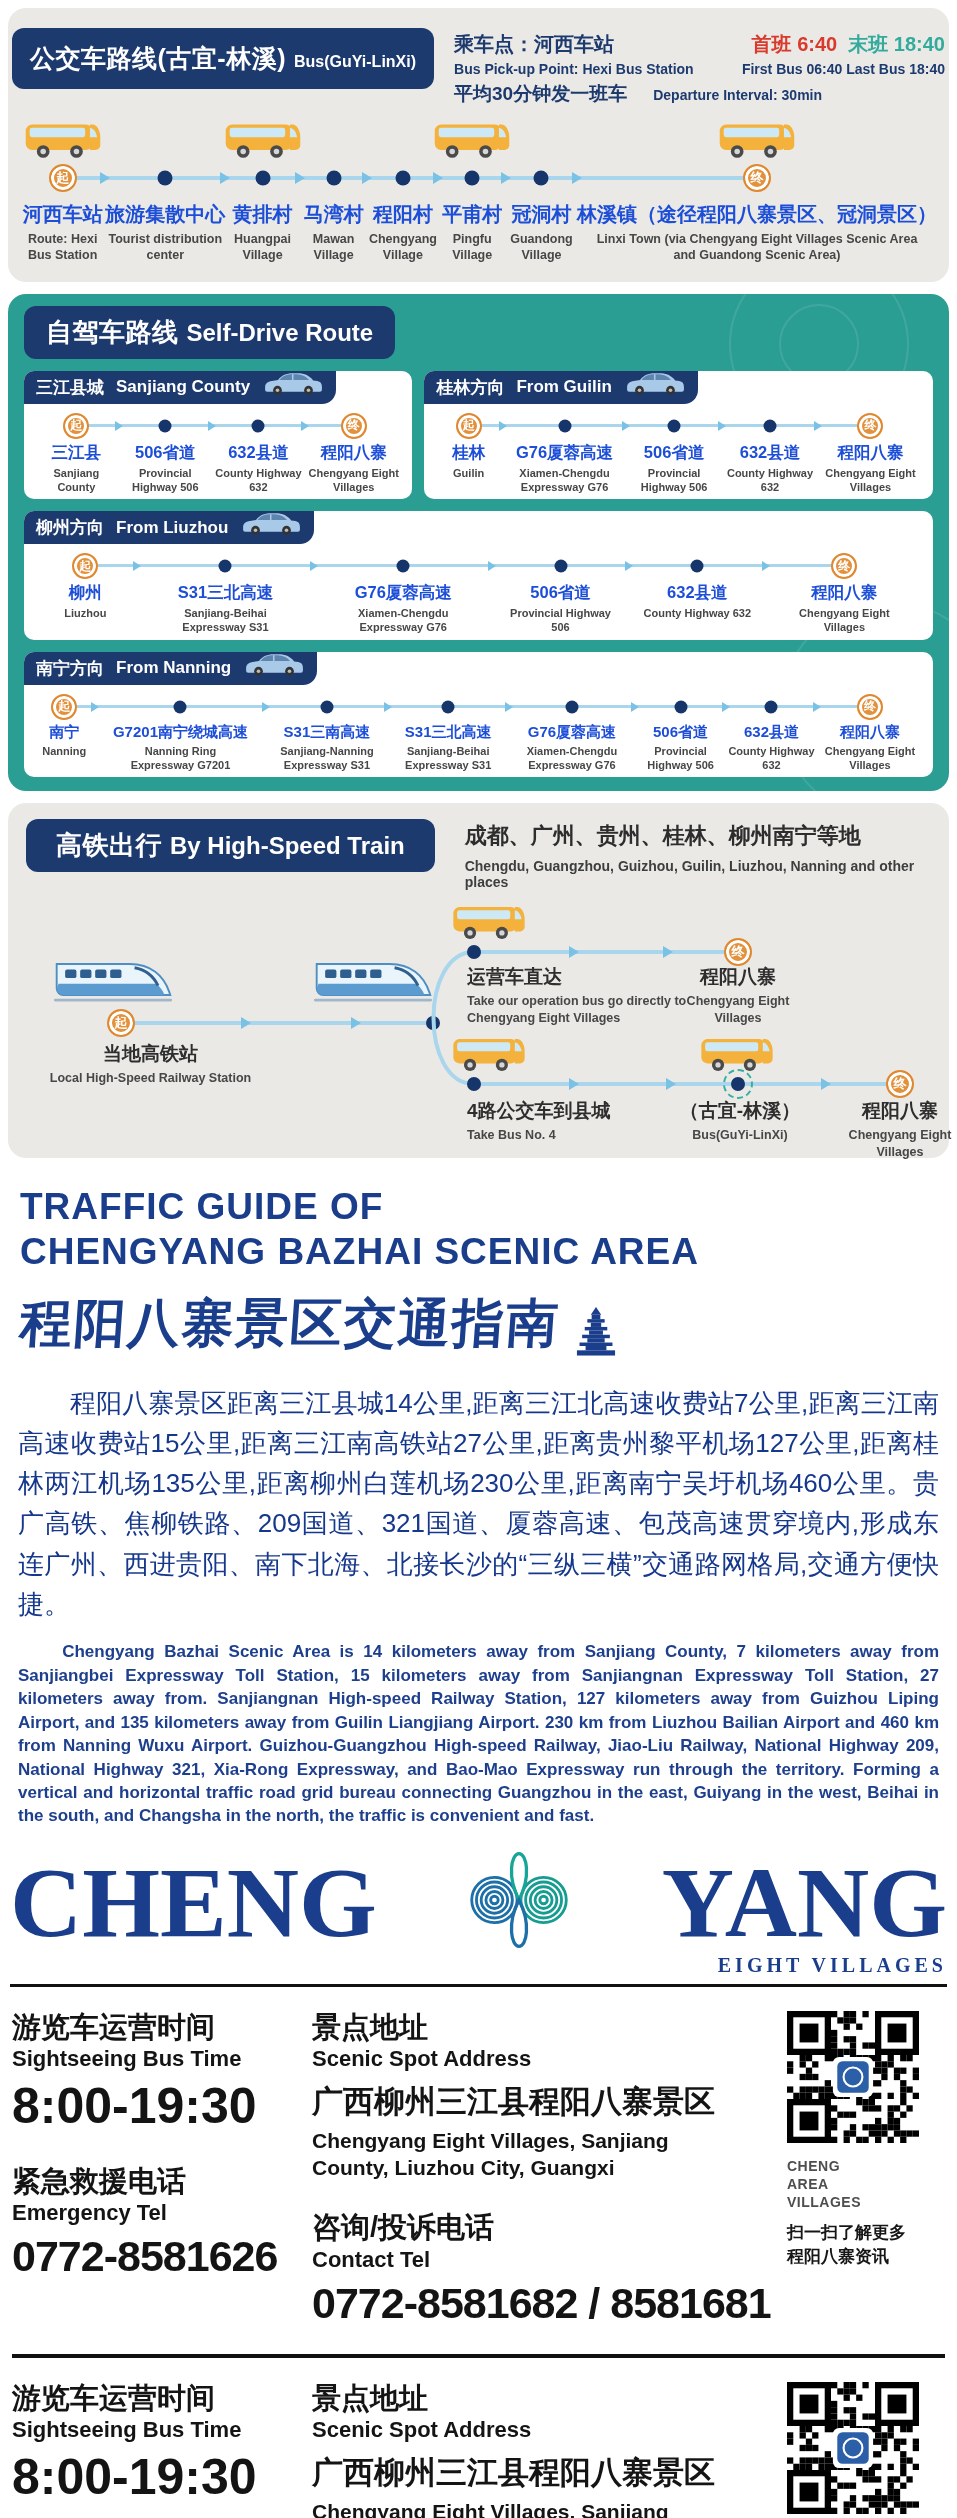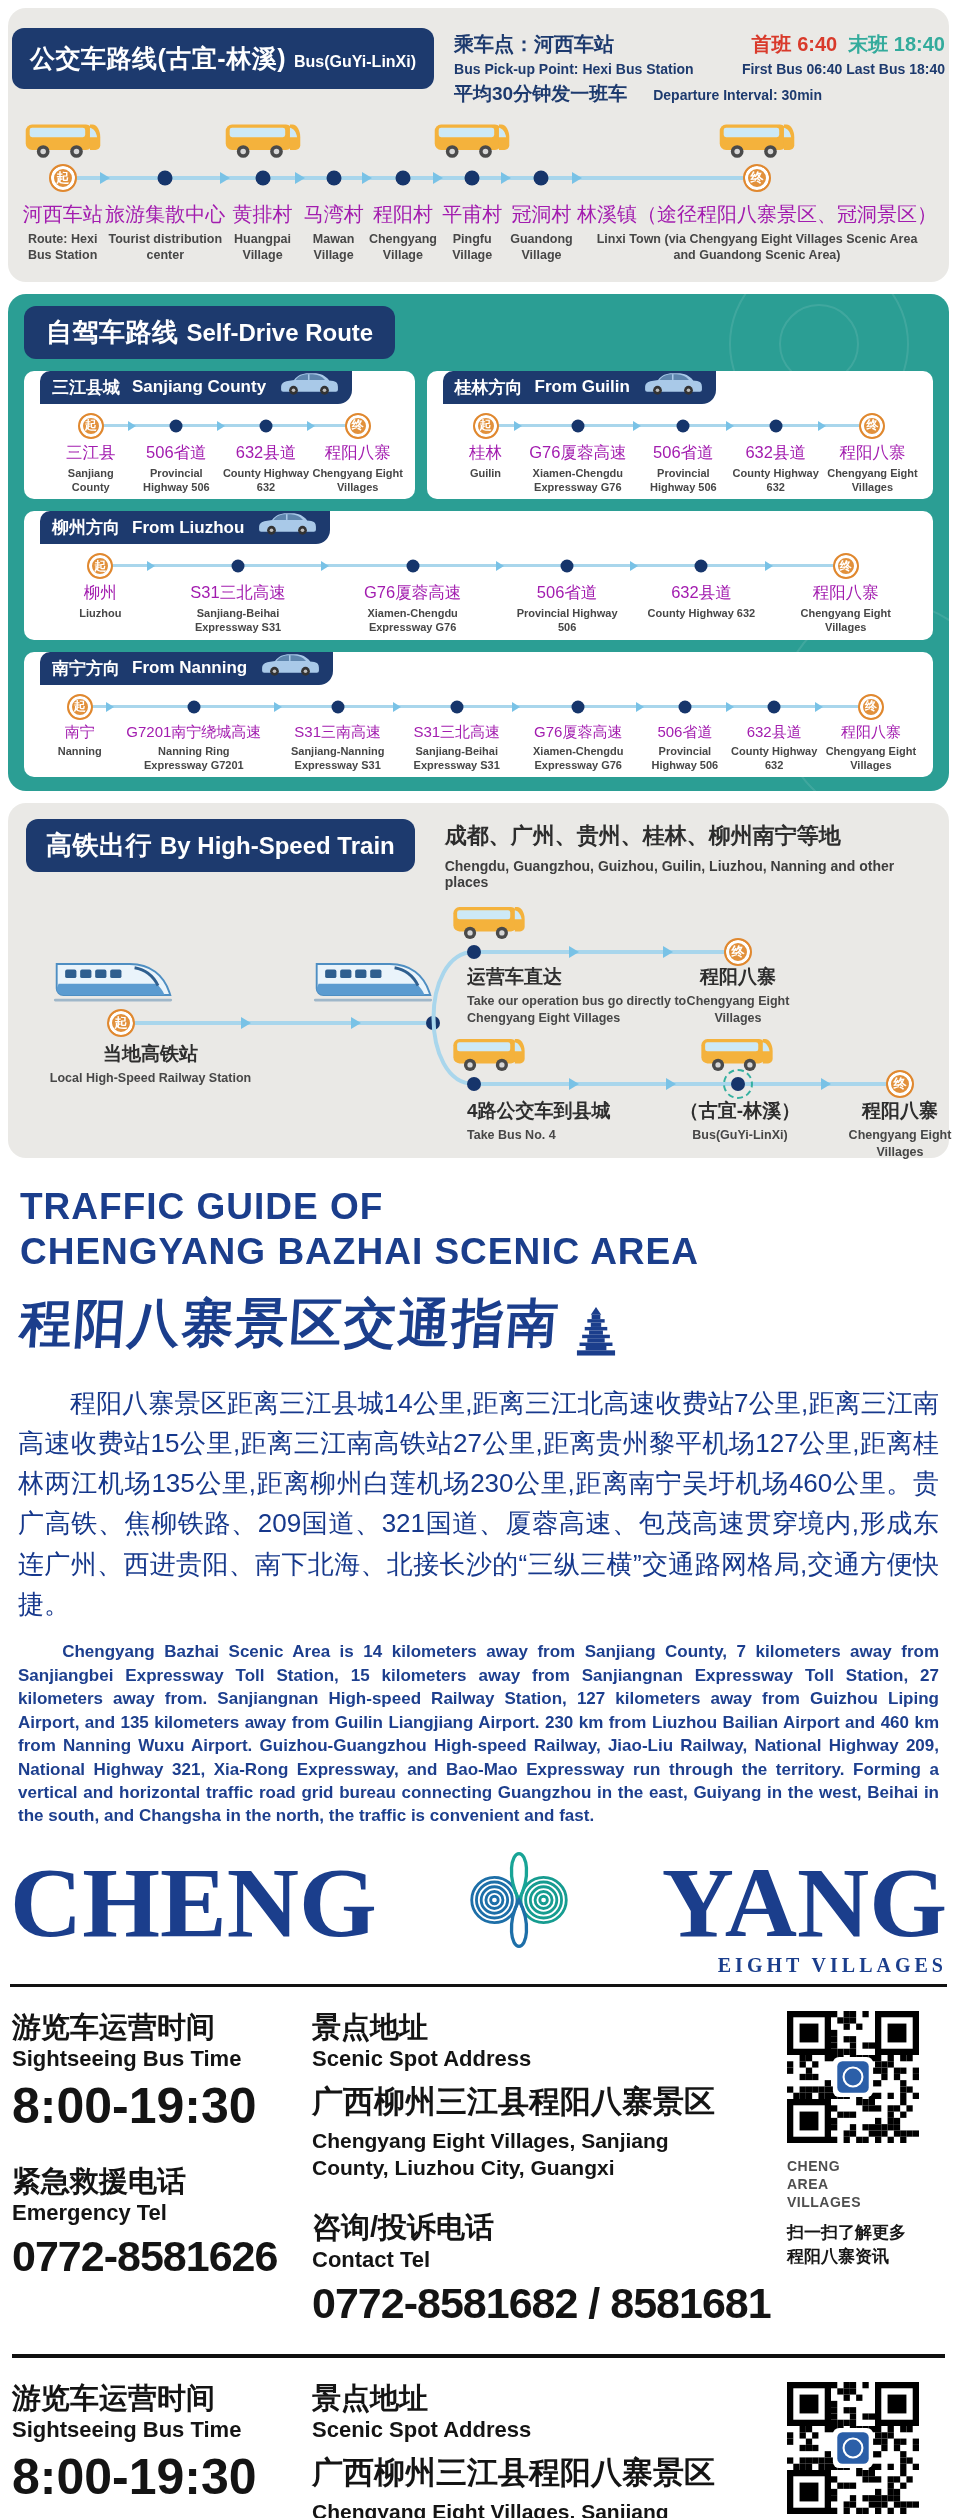--- a/index.html
+++ b/index.html
@@ -49,21 +49,21 @@
     position: absolute; left: 50%; top: 15px; transform: translate(-50%,-50%);
     width: 15px; height: 15px; border-radius: 50%; background: #16356b; z-index: 2;
   }
   .term {
     position: absolute; left: 50%; top: 15px; transform: translate(-50%,-50%);
     width: 28px; height: 28px; border-radius: 50%;
     background: #e2913c; border: 2px solid #e0882f; box-shadow: inset 0 0 0 3px #fff;
     color: #fff; font-size: 13px; font-weight: 800;
     display: flex; align-items: center; justify-content: center; z-index: 2;
   }
-  .stop .s-cn { font-size: 20px; font-weight: 400; color: #a21caf; margin-top: 8px; white-space: nowrap; }
+  .stop .s-cn { font-size: 20px; font-weight: 700; color: #1d4ed8; margin-top: 8px; white-space: nowrap; }
   .stop .s-en { font-size: 12.5px; font-weight: 700; color: #474747; margin-top: 3px; line-height: 1.3; text-align: center; max-width: 130px; }
   .stop .veh { position: absolute; top: -48px; left: 50%; transform: translateX(-50%); width: 88px; height: 46px; }
   #bus-route { margin-top: 56px; padding: 0 8px 8px; }
   #bus-route .stop.last .s-en { max-width: 330px; }
 
   
   .route.sm .track { height: 24px; }
   .route.sm .seg { top: 10px; height: 3px; }
   .route.sm .dot { top: 12px; width: 13px; height: 13px; }
   .route.sm .term { top: 12px; width: 26px; height: 26px; font-size: 12px; }
@@ -75,33 +75,33 @@
   
   #drive-sec {
     position: relative; margin: 12px 8px 0; border-radius: 18px;
     background: #2b9e94; padding: 12px 16px 14px; overflow: hidden;
   }
   .ring { position: absolute; border: 2px solid rgba(255,255,255,0.10); border-radius: 50%; }
   #drive-sec .badge-lg { padding: 9px 22px; position: relative; z-index: 1; }
   #drive-sec .badge-lg .b-cn { font-size: 26px; }
   #drive-sec .badge-lg .b-en { font-size: 24px; font-weight: 800; }
   .drive-row { display: flex; gap: 12px; margin-top: 12px; position: relative; z-index: 1; }
-  .drive-card { background: #fff; border-radius: 10px; padding-bottom: 5px; flex: 1; padding-left: 16px; }
+  .drive-card { background: #fff; border-radius: 10px; padding-bottom: 5px; flex: 1; }
   .drive-head {
     display: inline-flex; align-items: center; gap: 12px;
     background: #1d3a6e; color: #fff; padding: 5px 14px 5px 12px;
     border-radius: 10px 0 14px 0; font-weight: 800; font-size: 17px;
   }
   .drive-head .car-ic { width: 62px; height: 27px; margin: -12px -2px -2px 0; }
   .drive-card .route { margin-top: 10px; padding: 0 10px; }
 
   
   #train-card { margin-top: 12px; padding: 16px 18px 8px; }
   .train-head { display: flex; gap: 30px; align-items: flex-start; }
-  #train-card .badge-lg { padding: 9px 20px; }
+  #train-card .badge-lg { padding: 9px 30px; }
   #train-card .badge-lg .b-cn { font-size: 26px; }
   #train-card .badge-lg .b-en { font-size: 24px; font-weight: 800; }
   .dest-cn { font-size: 22px; font-weight: 800; color: #2d2d2d; margin-top: 2px; }
   .dest-en { font-size: 14px; font-weight: 700; color: #3e3e3e; margin-top: 7px; }
   .tdiagram { position: relative; height: 252px; margin-top: 8px; }
   .tline { position: absolute; height: 4px; background: #a9d6ec; }
   .tarr { position: absolute; width: 0; height: 0; transform: translate(-50%,-50%);
     border-left: 10px solid #79c2e6; border-top: 6px solid transparent; border-bottom: 6px solid transparent; }
   .tdot { position: absolute; width: 14px; height: 14px; border-radius: 50%; background: #16356b; }
   .tterm { position: absolute; width: 28px; height: 28px; border-radius: 50%;

